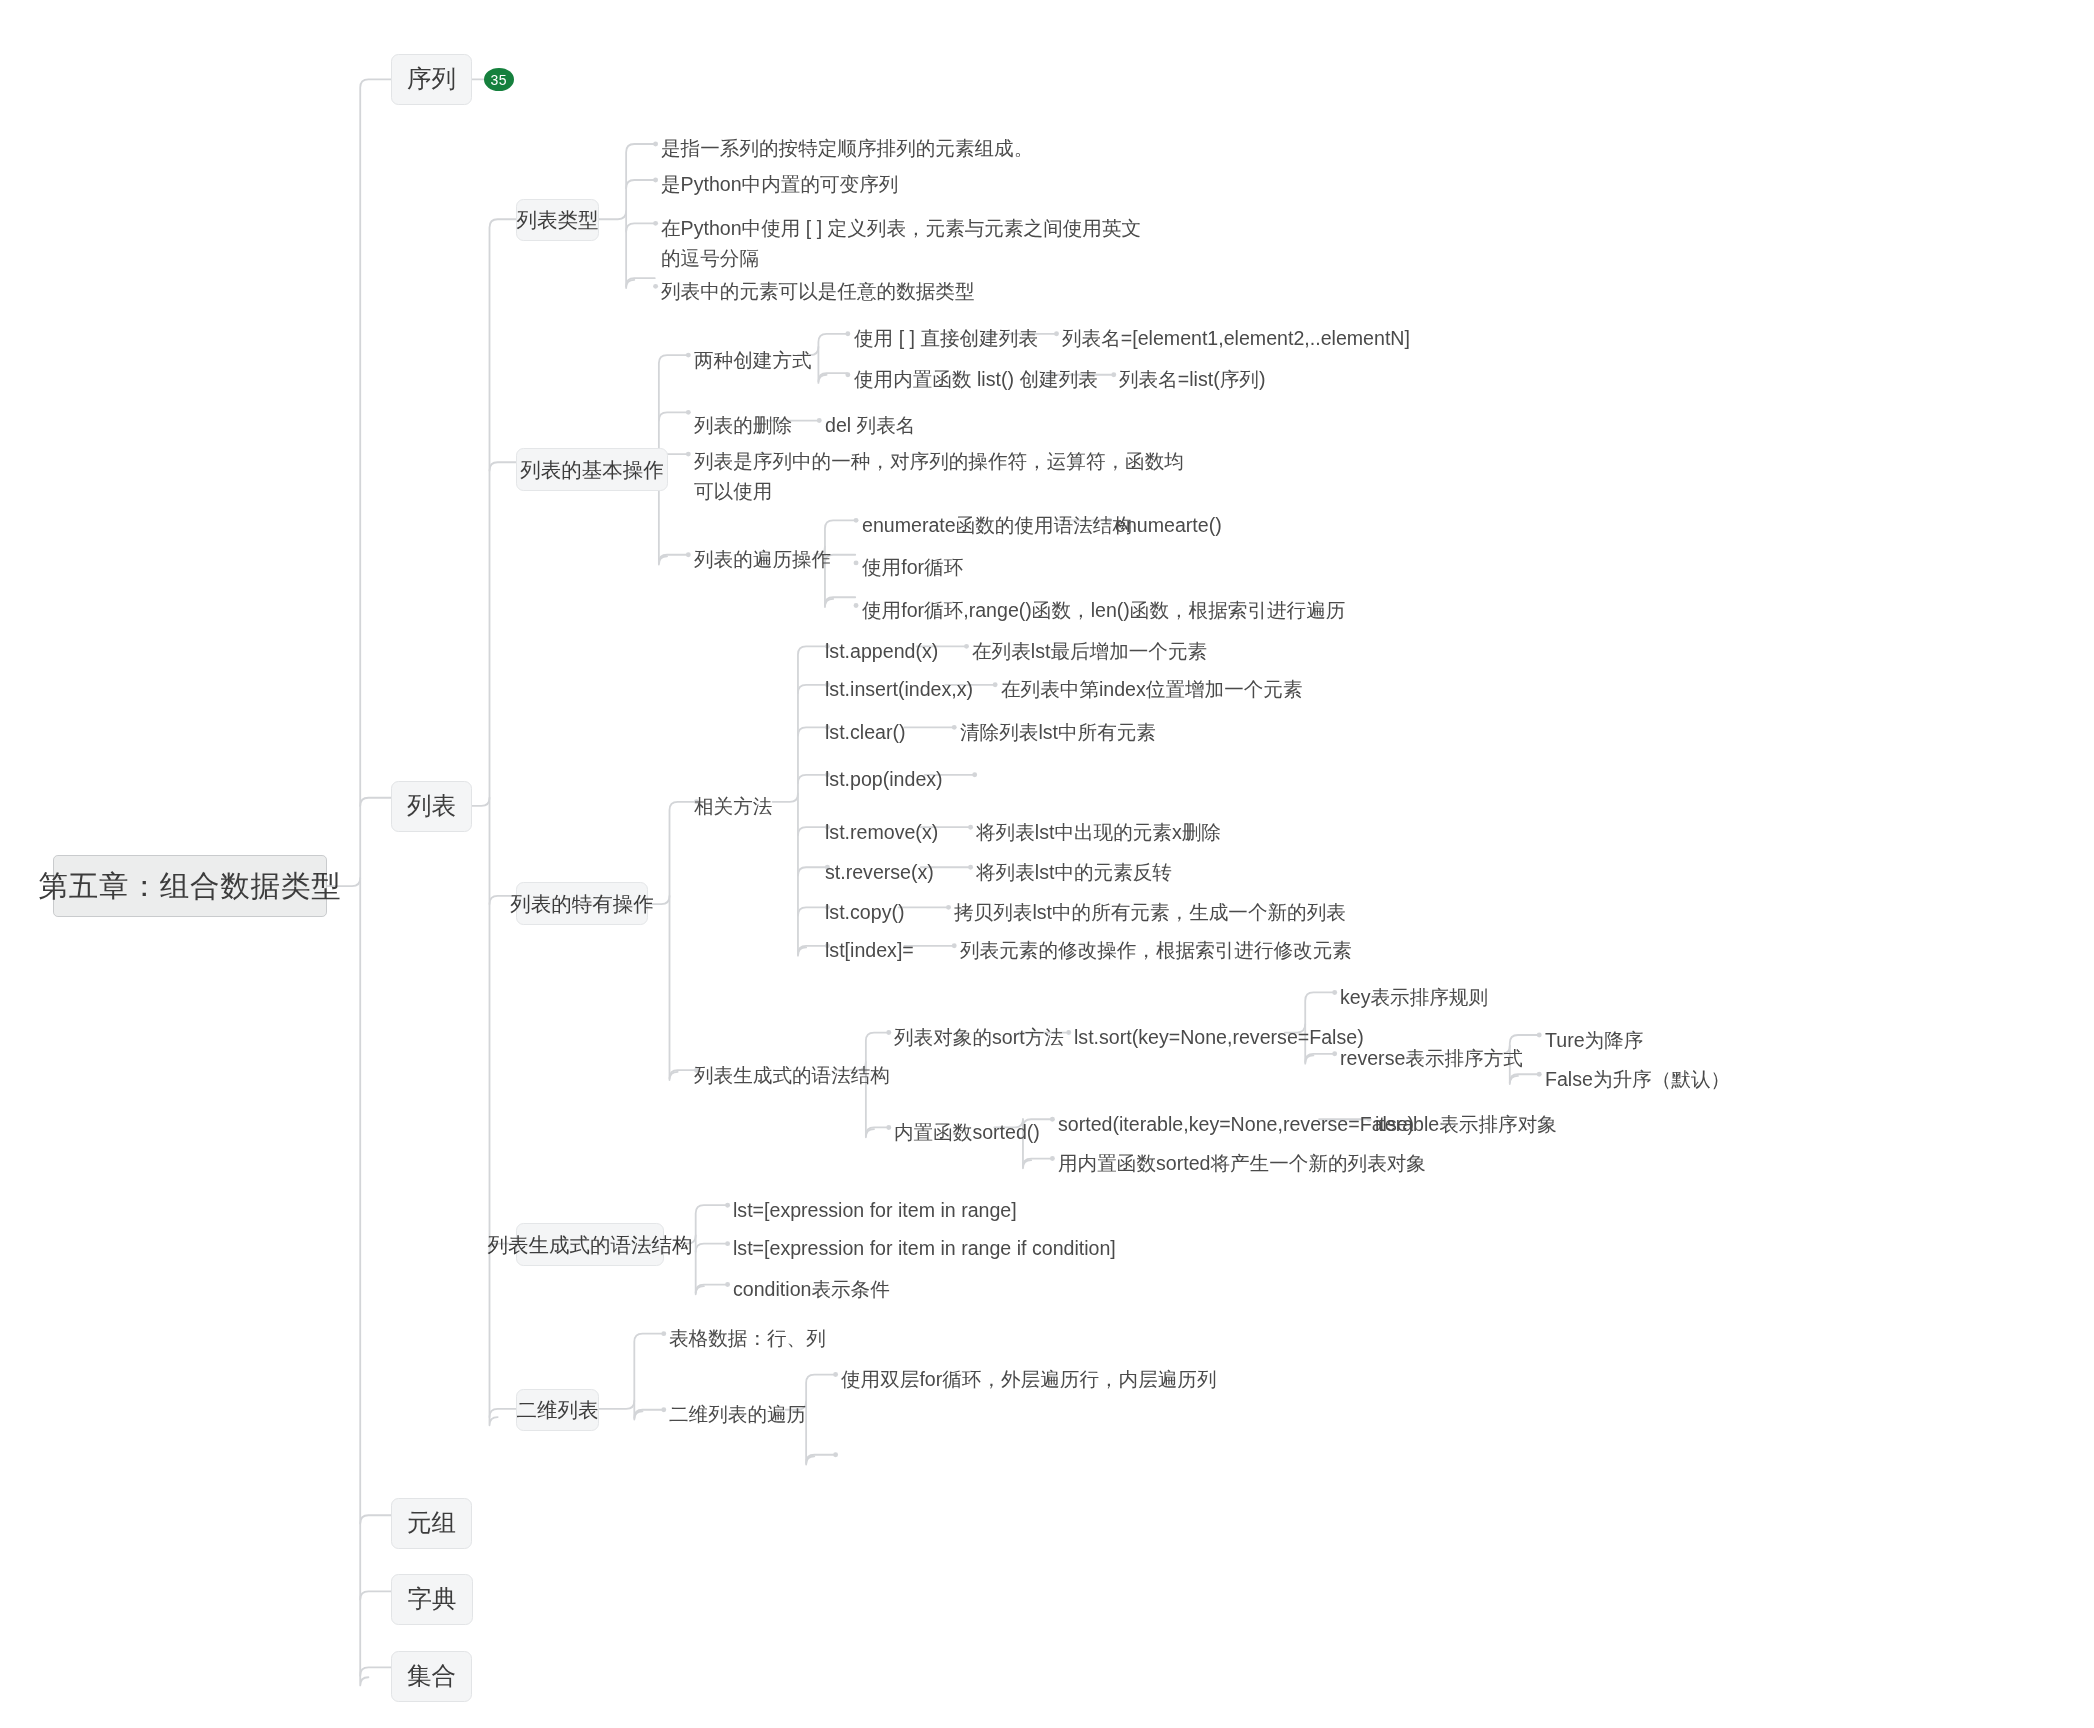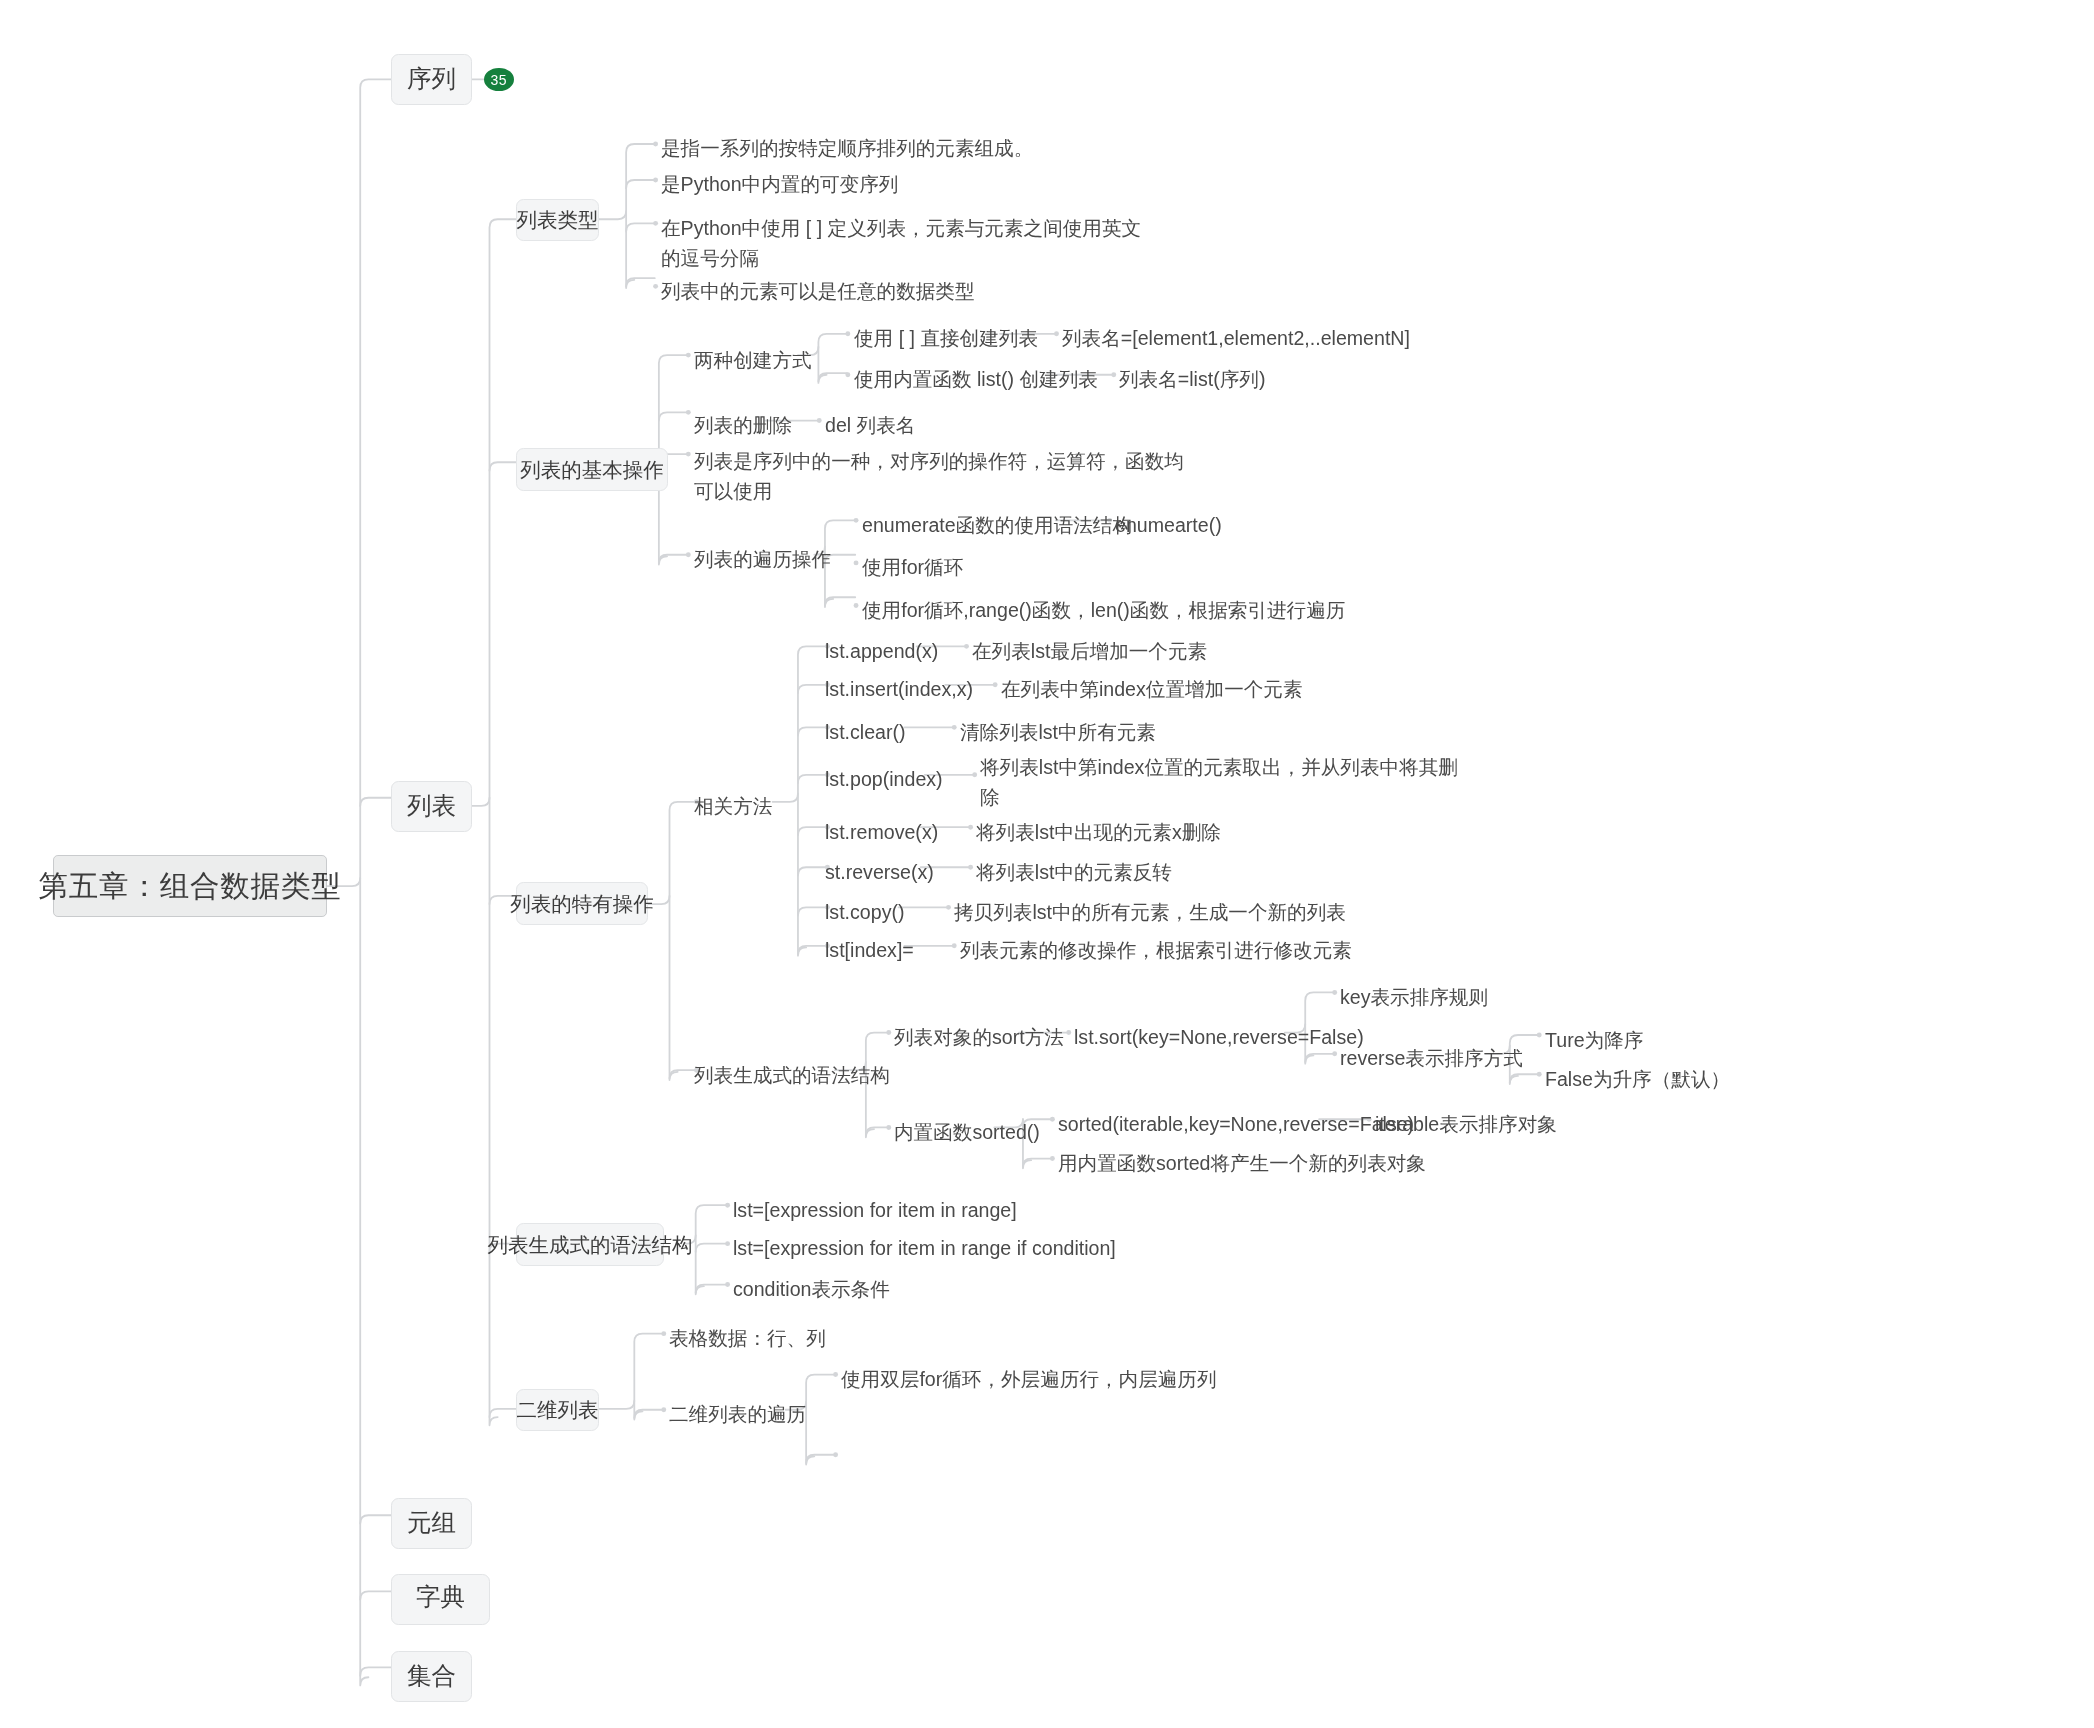--- a/index.html
+++ b/index.html
@@ -258,21 +258,21 @@
     <span>35</span>
   </div>
 
   <div class="node lvl1" style="left:391px;top:781px;width:81px;height:51px;">
     <span>列表</span>
   </div>
 
   <div class="node lvl1" style="left:391px;top:1498px;width:81px;height:51px;">
     <span>元组</span>
   </div>
-  <div class="node lvl1" style="left:391px;top:1574px;width:99px;height:51px;font-family:Liberation Mono, monospace;">
+  <div class="node lvl1" style="left:391px;top:1574px;width:82px;height:51px;">
     <span>字典</span>
   </div>
   <div class="node lvl1" style="left:391px;top:1651px;width:81px;height:51px;">
     <span>集合</span>
   </div>
 
   <div class="node lvl2" style="left:516px;top:199px;width:83px;height:42px;">
     <span>列表类型</span>
   </div>
   <div class="leaf" style="left:661px;top:133px;">是指一系列的按特定顺序排列的元素组成。</div>
@@ -312,22 +312,20 @@
   <div class="leaf" style="left:825px;top:636px;">lst.append(x)</div>
   <div class="leaf" style="left:972px;top:636px;">在列表lst最后增加一个元素</div>
 
   <div class="leaf" style="left:825px;top:674px;">lst.insert(index,x)</div>
   <div class="leaf" style="left:1001px;top:674px;">在列表中第index位置增加一个元素</div>
 
   <div class="leaf" style="left:825px;top:717px;">lst.clear()</div>
   <div class="leaf" style="left:960px;top:717px;">清除列表lst中所有元素</div>
 
   <div class="leaf" style="left:825px;top:764px;">lst.pop(index)</div>
-  <div class="leaf" style="left:980px;top:752px;">将列表lst中第index位置的元素取出，并从列表中将其删
-除</div>
 
   <div class="leaf" style="left:825px;top:817px;">lst.remove(x)</div>
   <div class="leaf" style="left:976px;top:817px;">将列表lst中出现的元素x删除</div>
 
   <div class="leaf" style="left:825px;top:857px;">st.reverse(x)</div>
   <div class="leaf" style="left:976px;top:857px;">将列表lst中的元素反转</div>
 
   <div class="leaf" style="left:825px;top:897px;">lst.copy()</div>
   <div class="leaf" style="left:954px;top:897px;">拷贝列表lst中的所有元素，生成一个新的列表</div>
 

